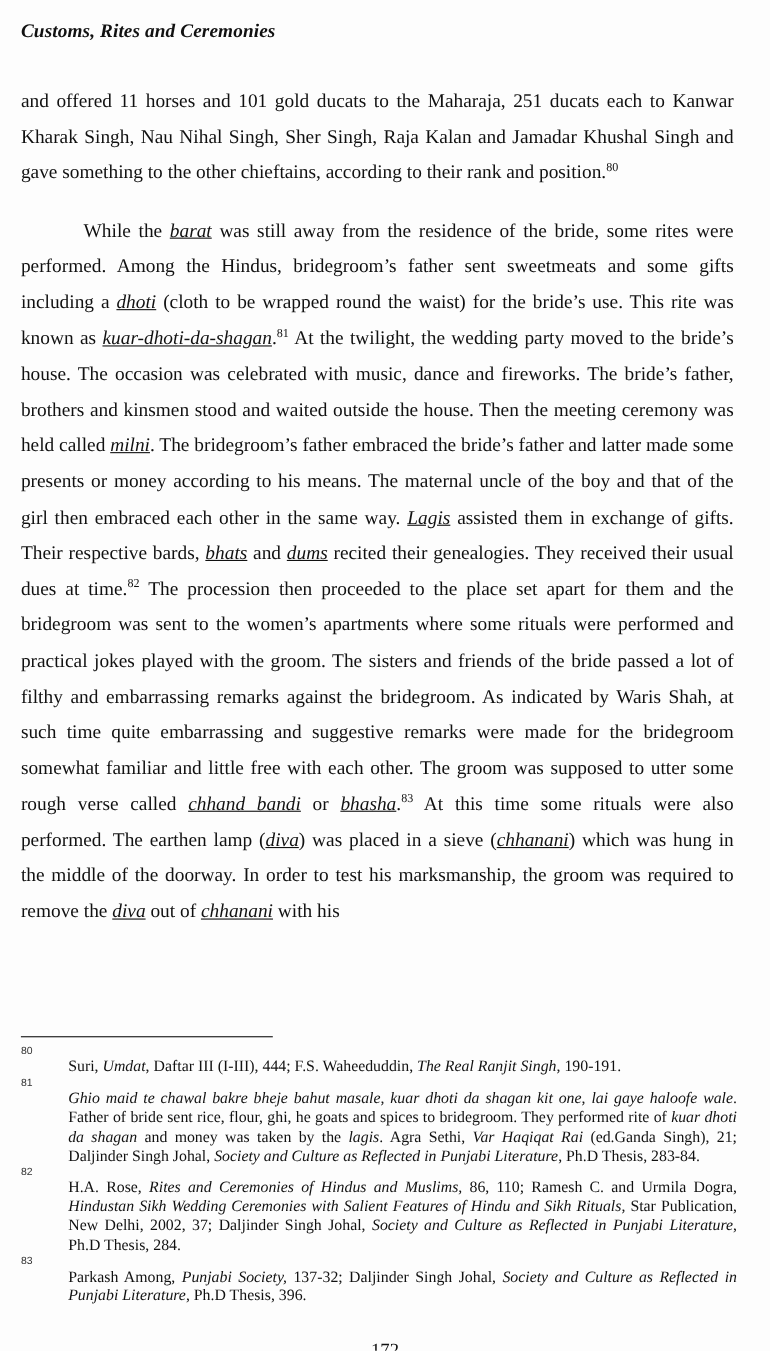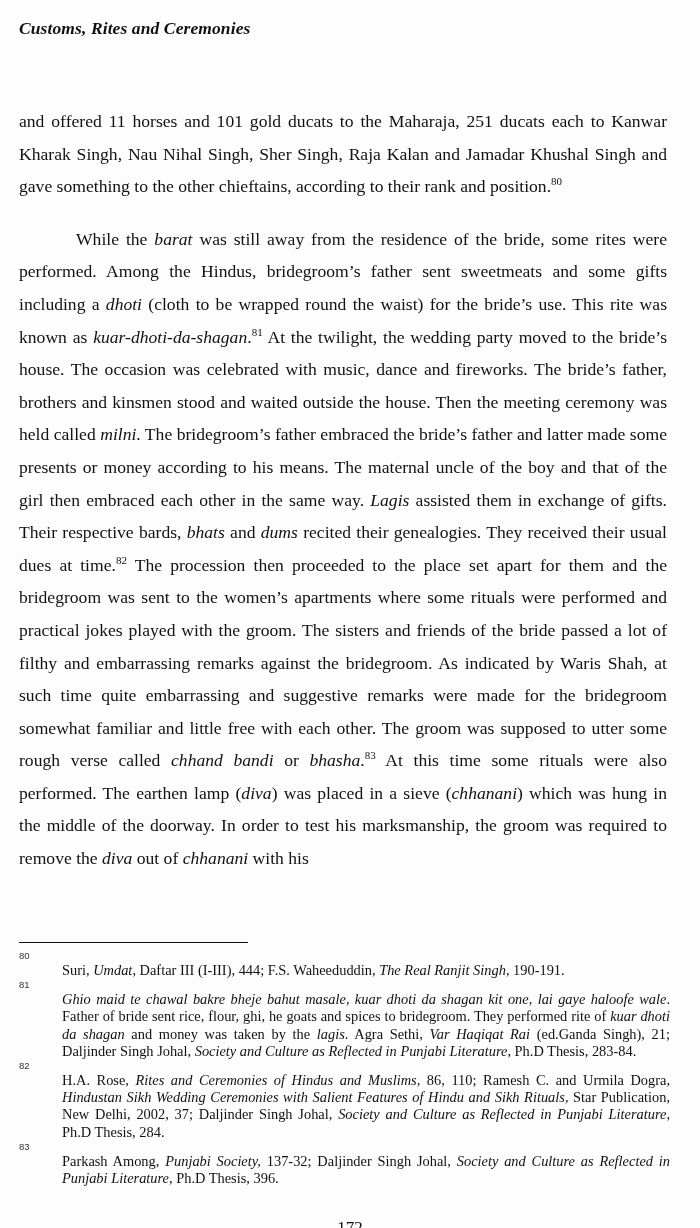--- a/index.html
+++ b/index.html
@@ -8,27 +8,27 @@
       background: #fdfdfd; color: #111;
       font-family: "Liberation Serif", "DejaVu Serif", serif;
       position: relative;
     }
     .running-head {
       position: absolute; left: 19px; top: 18px;
       font-size: 17.5px; font-weight: bold; font-style: italic;
       letter-spacing: 0.1px;
     }
     .body-text {
-      position: absolute; left: 19px; top: 105px; width: 648px;
+      position: absolute; left: 19px; top: 75px; width: 648px;
       font-size: 17.6px; line-height: 32.6px;
       text-align: justify;
     }
     .body-text p { margin: 0; }
     .body-text p.para2 { margin-top: 20px; text-indent: 57px; }
-    .body-text i { font-style: italic; }
+    .body-text i { font-style: italic; text-decoration: underline; }
     sup.fnref { font-size: 11px; line-height: 0; vertical-align: 7px; }
     .rule {
       position: absolute; left: 19px; top: 942px; width: 229px; height: 0;
       border-top: 1.5px solid #111;
     }
     .footnotes {
       position: absolute; left: 19px; top: 950px; width: 651px;
       font-size: 14.4px; line-height: 17.2px;
     }
     .fn { display: flex; align-items: flex-start; }

